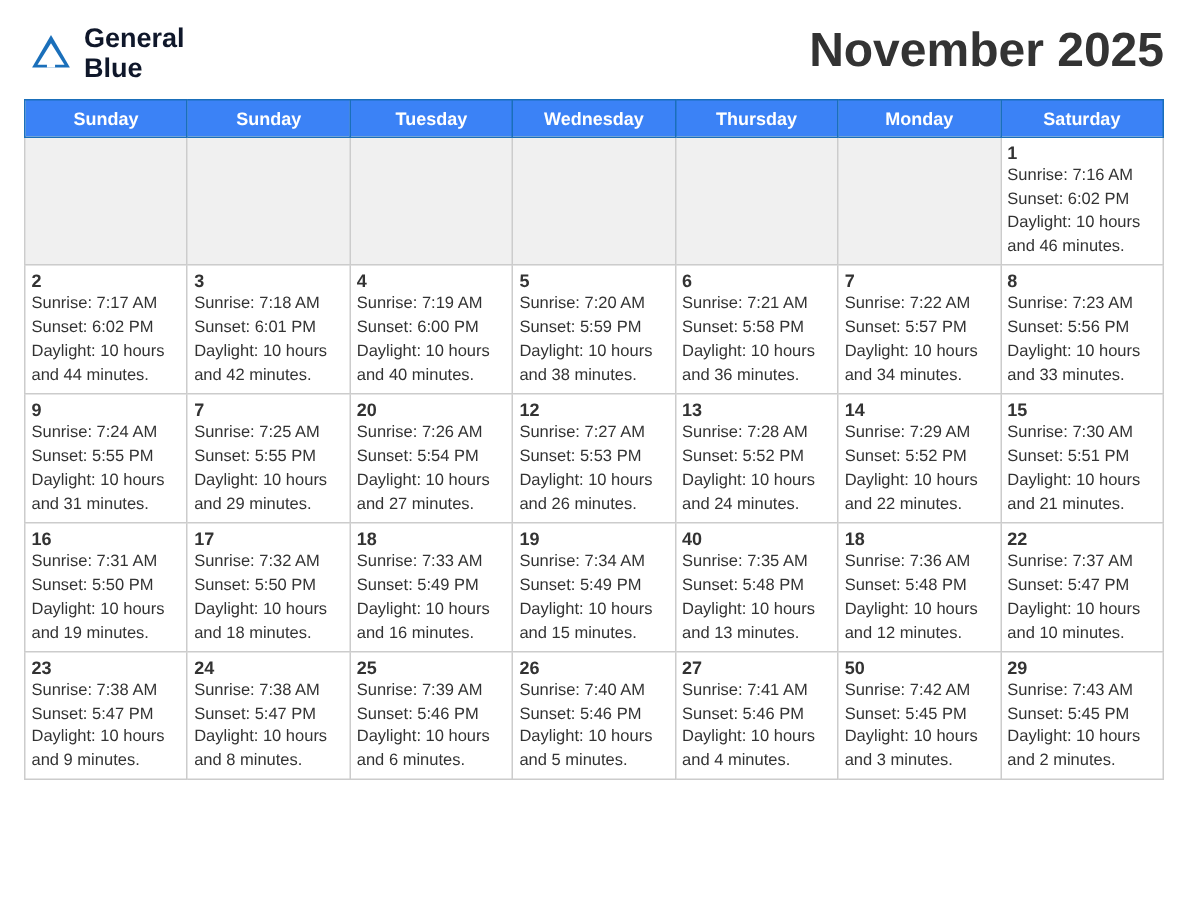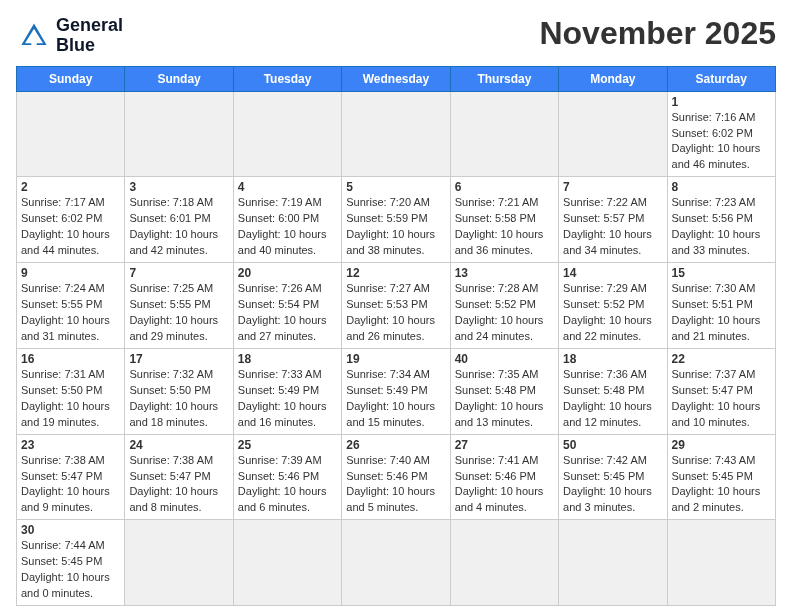--- a/index.html
+++ b/index.html
@@ -261,27 +261,15 @@
         <td>
           <span class="day-num">50</span>
           <span class="day-info">Sunrise: 7:42 AM<br>Sunset: 5:45 PM<br>Daylight: 10 hours<br>and 3 minutes.</span>
         </td>
         <td>
           <span class="day-num">29</span>
           <span class="day-info">Sunrise: 7:43 AM<br>Sunset: 5:45 PM<br>Daylight: 10 hours<br>and 2 minutes.</span>
         </td>
       </tr>
 
-      <tr>
-        <td class="last-row">
-          <span class="day-num">30</span>
-          <span class="day-info">Sunrise: 7:44 AM<br>Sunset: 5:45 PM<br>Daylight: 10 hours<br>and 0 minutes.</span>
-        </td>
-        <td class="empty last-row"></td>
-        <td class="empty last-row"></td>
-        <td class="empty last-row"></td>
-        <td class="empty last-row"></td>
-        <td class="empty last-row"></td>
-        <td class="empty last-row"></td>
-      </tr>
     </tbody>
   </table>
 </div>
 
 </body></html>

